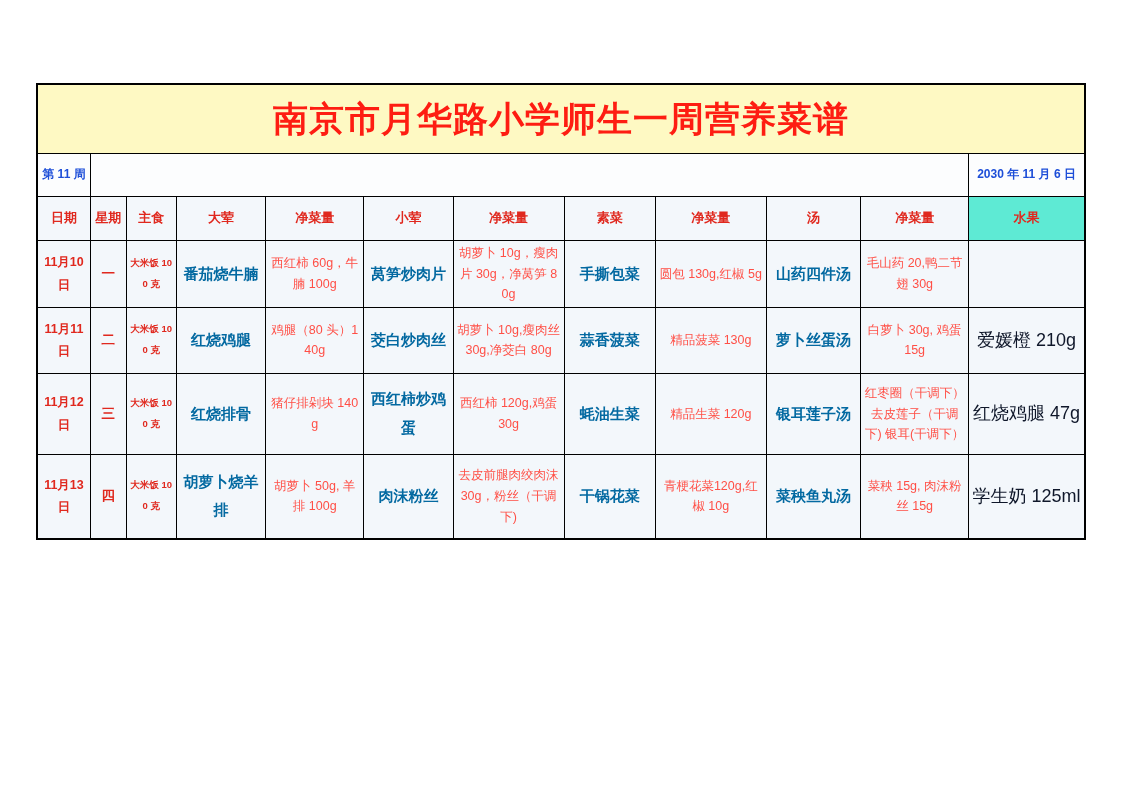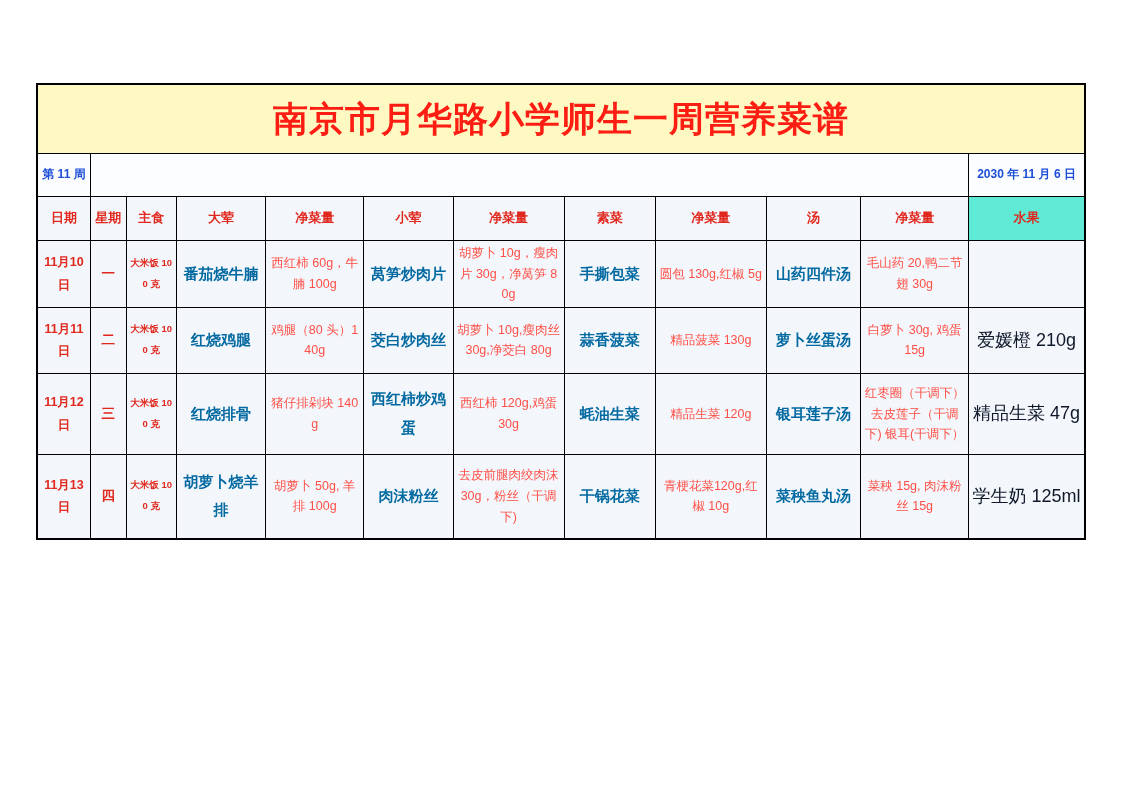--- a/index.html
+++ b/index.html
@@ -115,21 +115,21 @@
       <td class="wd">三</td>
       <td class="staple">大米饭 100 克</td>
       <td class="dish">红烧排骨</td>
       <td class="qty">猪仔排剁块 140g</td>
       <td class="dish">西红柿炒鸡蛋</td>
       <td class="qty">西红柿 120g,鸡蛋 30g</td>
       <td class="dish">蚝油生菜</td>
       <td class="qty">精品生菜 120g</td>
       <td class="dish">银耳莲子汤</td>
       <td class="qty">红枣圈（干调下）去皮莲子（干调下) 银耳(干调下）</td>
-      <td class="fruit">精品生菜 47g</td>
+      <td class="fruit">红烧鸡腿 47g</td>
     </tr>
 
     <tr class="r4">
       <td class="date">11月13日</td>
       <td class="wd">四</td>
       <td class="staple">大米饭 100 克</td>
       <td class="dish">胡萝卜烧羊排</td>
       <td class="qty">胡萝卜 50g, 羊排 100g</td>
       <td class="dish">肉沫粉丝</td>
       <td class="qty">去皮前腿肉绞肉沫 30g，粉丝（干调下)</td>

